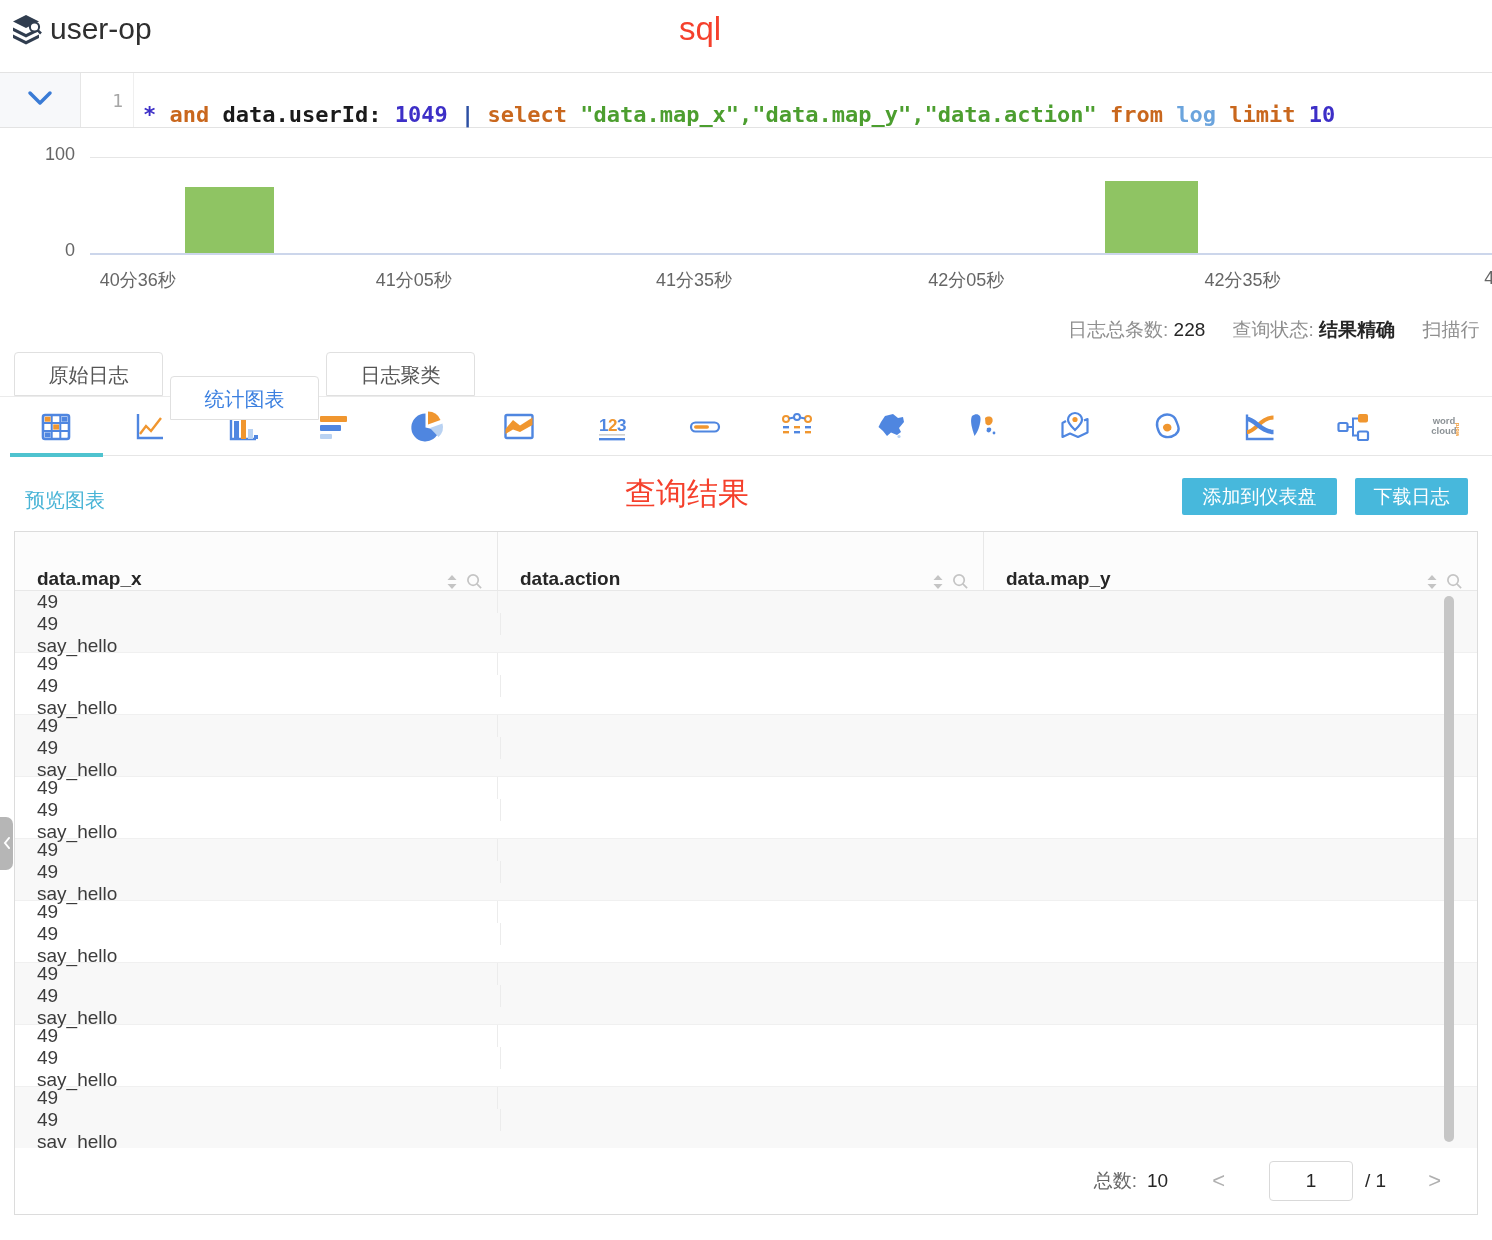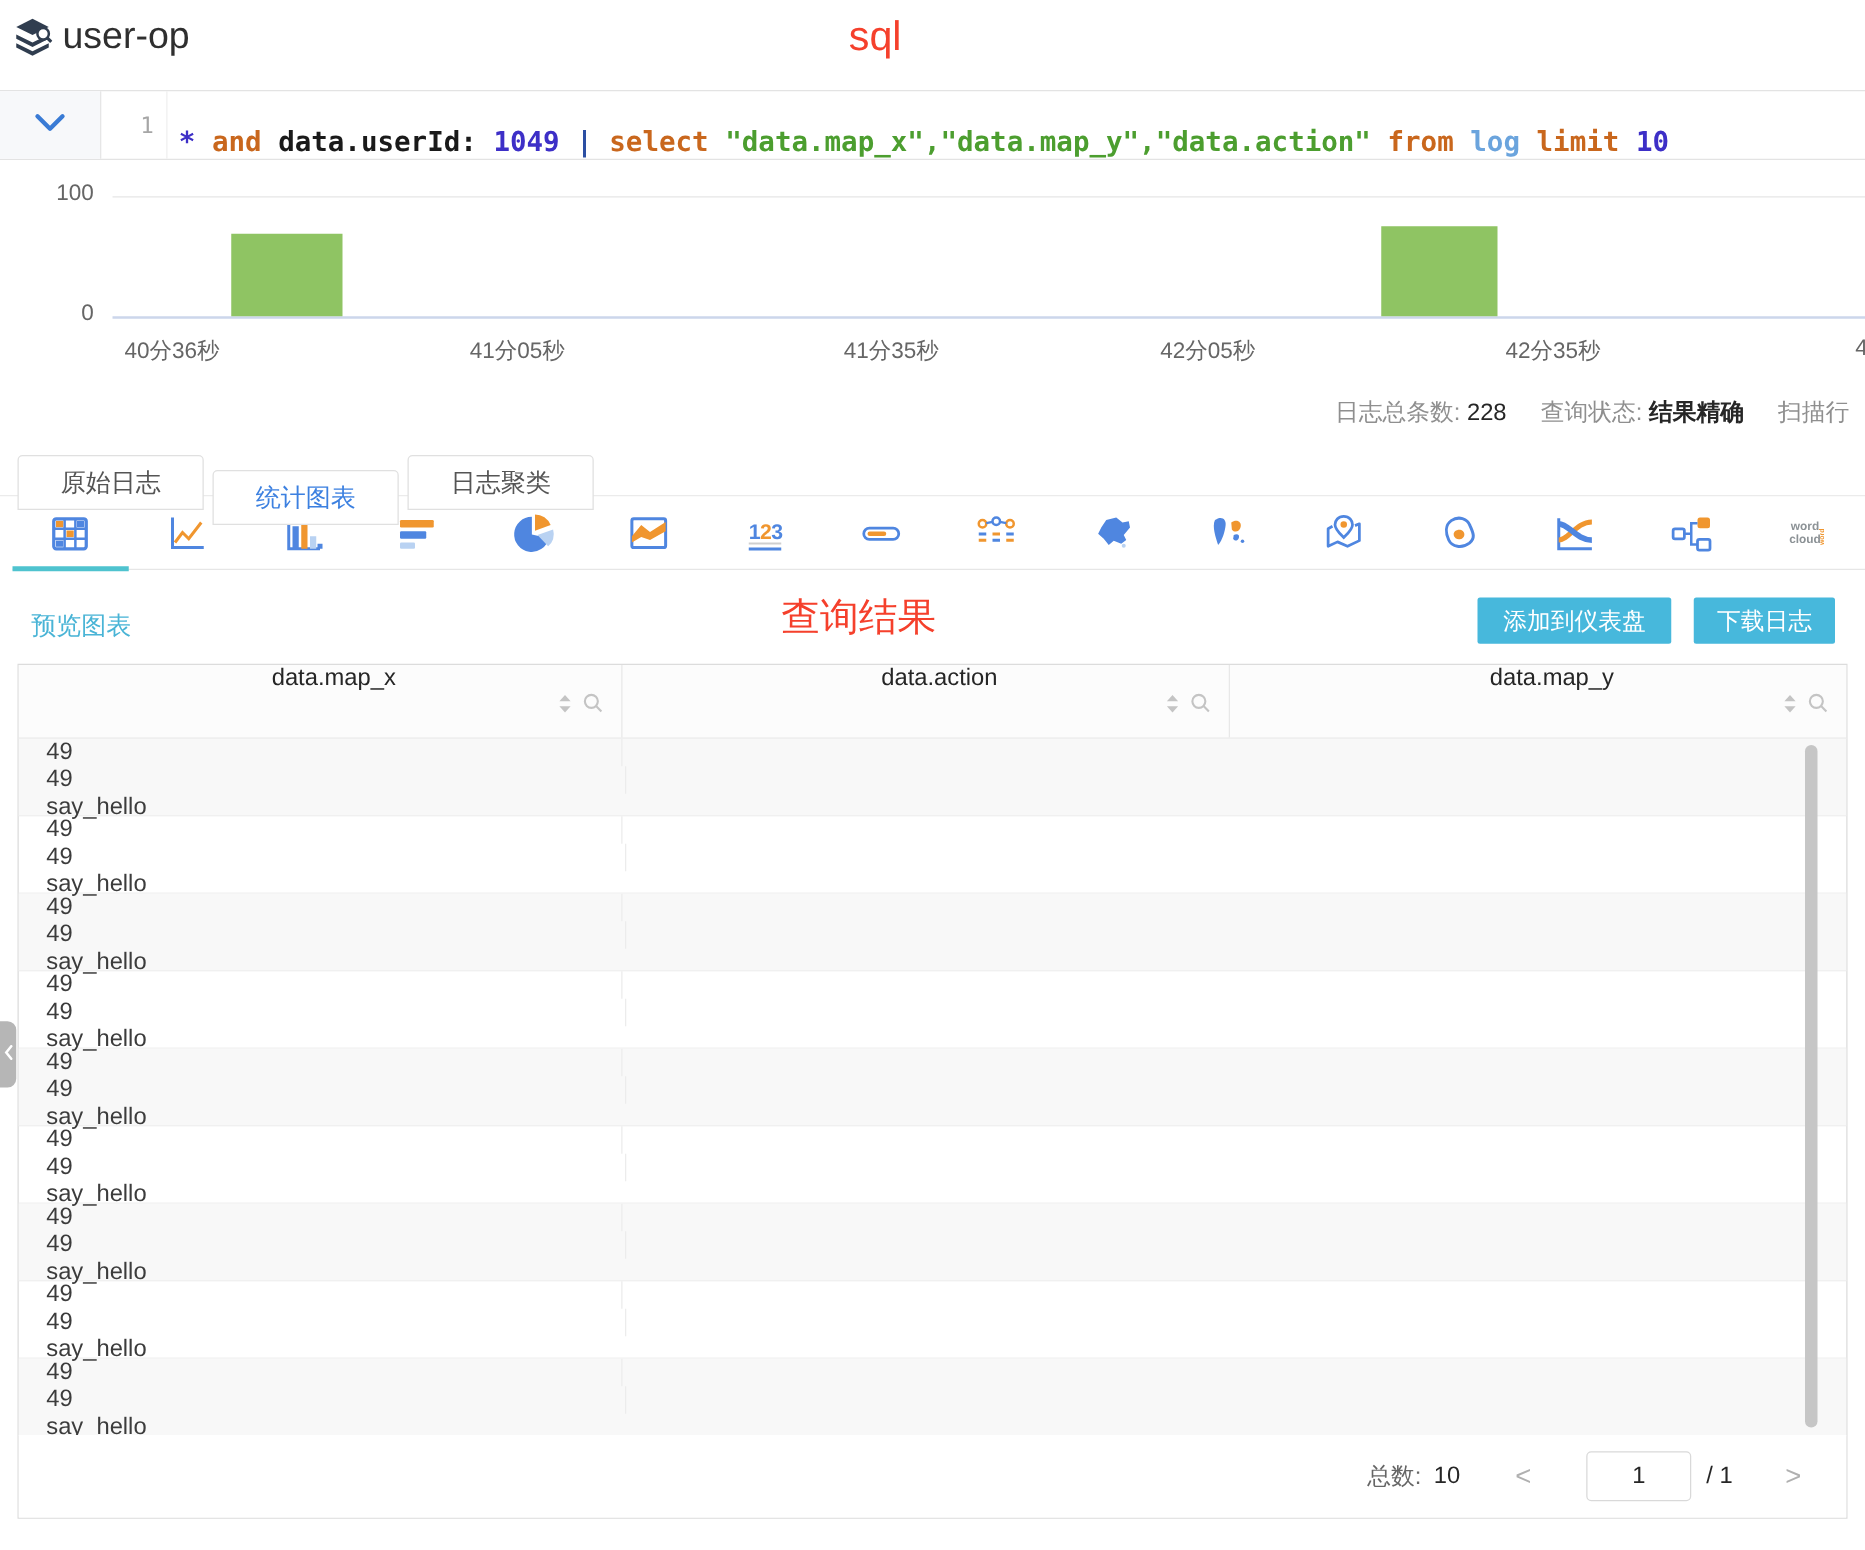--- a/index.html
+++ b/index.html
@@ -29,36 +29,36 @@
   .grid-line.baseline{height:2px;background:#ccd6eb;}
   .y-label{position:absolute;left:15px;width:60px;text-align:right;font-size:18px;color:#666;}
   .x-label{position:absolute;top:128px;width:160px;text-align:center;font-size:18px;color:#666;}
   .bar{position:absolute;}
   
   .status-line{position:absolute;left:1068px;top:317px;font-size:19px;white-space:nowrap;}
   .s-label{color:#8f8f8f}.s-value{color:#262626;margin-left:0}
   .s-gap{margin-left:22px}.s-strong{font-weight:bold}
   
   .tabs-rule{position:absolute;left:0;top:396px;width:1492px;height:1px;background:#ebebeb;}
-  .tabs{position:absolute;left:14px;top:352px;display:flex;z-index:2;align-items:center;}
+  .tabs{position:absolute;left:14px;top:352px;display:flex;z-index:2;}
   .tab{width:149px;height:44px;line-height:44px;text-align:center;background:#fff;border:1px solid #e0e0e0;border-radius:4px 4px 0 0;font-size:20px;color:#555;margin-right:7px;cursor:pointer;box-sizing:border-box;}
   .tab.active{color:#3c80e0;margin-top:24px;}
   
   .toolbar{position:absolute;left:10px;top:399px;width:1482px;height:57px;display:flex;border-bottom:1px solid #e6e6e6;box-sizing:border-box;}
   .icon-slot{width:93.2px;height:56px;display:flex;align-items:center;justify-content:center;position:relative;cursor:pointer;}
   .icon-slot.selected::after{content:"";position:absolute;left:0;bottom:-2px;width:100%;height:4px;background:#4fc3cf;}
   
   .preview-link{position:absolute;left:25px;top:487px;font-size:20px;color:#49b4d6;cursor:pointer;}
   .btn{position:absolute;top:478px;height:37px;background:#47b8dc;color:#fff;font-size:19px;border-radius:2px;display:flex;align-items:center;justify-content:center;cursor:pointer;}
   .btn-add{left:1182px;width:155px;}
   .btn-dl{left:1355px;width:113px;}
   
   .table{position:absolute;left:14px;top:531px;width:1464px;height:684px;border:1px solid #dcdcdc;background:#fff;box-sizing:border-box;}
   .thead{display:flex;height:58px;border-bottom:1px solid #e8e8e8;background:#fcfcfc;}
-  .th{display:flex;align-items:center;padding-left:22px;font-weight:normal;font-size:19px;color:#262626;border-right:1px solid #e8e8e8;box-sizing:border-box;flex-direction:column;}
+  .th{display:flex;align-items:flex-end;padding-left:22px;font-weight:bold;font-size:19px;color:#262626;border-right:1px solid #e8e8e8;box-sizing:border-box;}
   .th:nth-child(1),.td:nth-child(1){width:483px;}
   .th:nth-child(2),.td:nth-child(2){width:486px;}
   .th:nth-child(3),.td:nth-child(3){width:493px;border-right:none;}
   .th-icons{margin-left:auto;padding-right:14px;display:flex;align-items:center;gap:8px;}
   .sort,.colsearch{display:flex;align-items:center;cursor:pointer;}
   .tr{display:flex;height:62px;border-bottom:1px solid #f0f0f0;box-sizing:border-box;flex-direction:column;}
   .tr.stripe{background:#f8f8f8;}
   .td{display:flex;align-items:center;padding-left:22px;font-size:19px;color:#3c3c3c;border-right:1px solid #ececec;box-sizing:border-box;}
   .vscroll{position:absolute;left:1429px;top:64px;width:10px;height:546px;border-radius:5px;background:#c6c6c6;cursor:pointer;}
   .tfoot{position:absolute;left:0;right:0;bottom:0;height:66px;display:flex;align-items:center;justify-content:flex-end;padding-right:30px;background:#fff;font-size:19px;box-sizing:border-box;}
@@ -106,21 +106,21 @@
 
 <div class="chart">
     <div class="grid-line baseline" style="top: 113px; left: 90px; width: 1402px;"></div>
     <div class="y-label" style="top: 100px;">0</div>
     <div class="grid-line" style="top: 17px; left: 90px; width: 1402px;"></div>
     <div class="y-label" style="top: 4px;">100</div>
     <div class="bar" style="left: 185.336px; width: 88.326px; top: 46.76px; height: 66.24px; background: rgb(143, 196, 99);"></div>
     <div class="bar" style="left: 1105.05px; width: 92.532px; top: 41px; height: 72px; background: rgb(143, 196, 99);"></div>
     <div class="x-label" style="left: 57.668px;">40分36秒</div>
     <div class="x-label" style="left: 333.862px;">41分05秒</div>
-    <div class="x-label" style="left: 633px;">41分35秒</div>
+    <div class="x-label" style="left: 614px;">41分35秒</div>
     <div class="x-label" style="left: 886.25px;">42分05秒</div>
     <div class="x-label" style="left: 1162.44px;">42分35秒</div>
     <div class="x-label" style="left: 1409.2px;">4</div>
   </div>
 
 <div class="status-line">
   <span class="s-label">日志总条数:</span>
   <span class="s-value">228</span>
   <span class="s-label s-gap">查询状态:</span>
   <span class="s-value s-strong">结果精确</span>

